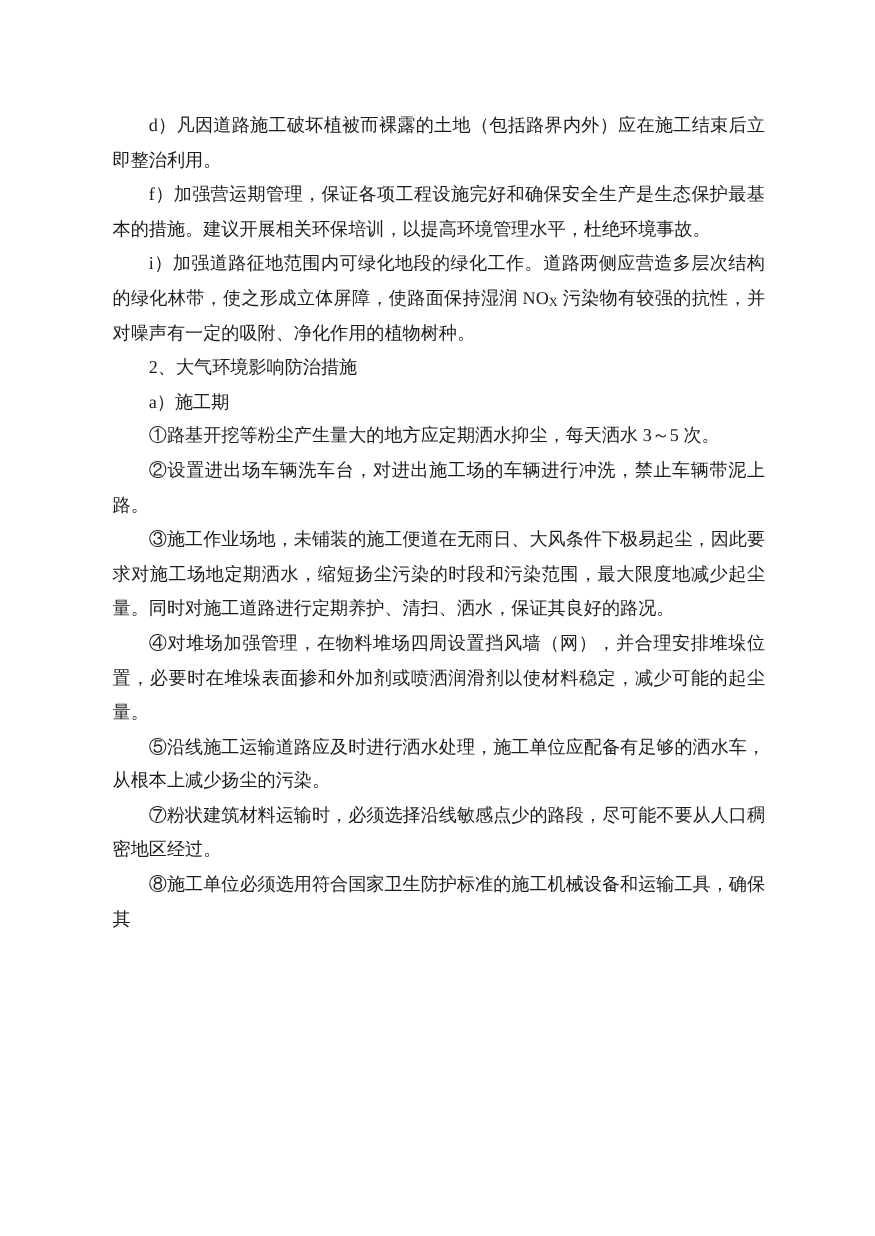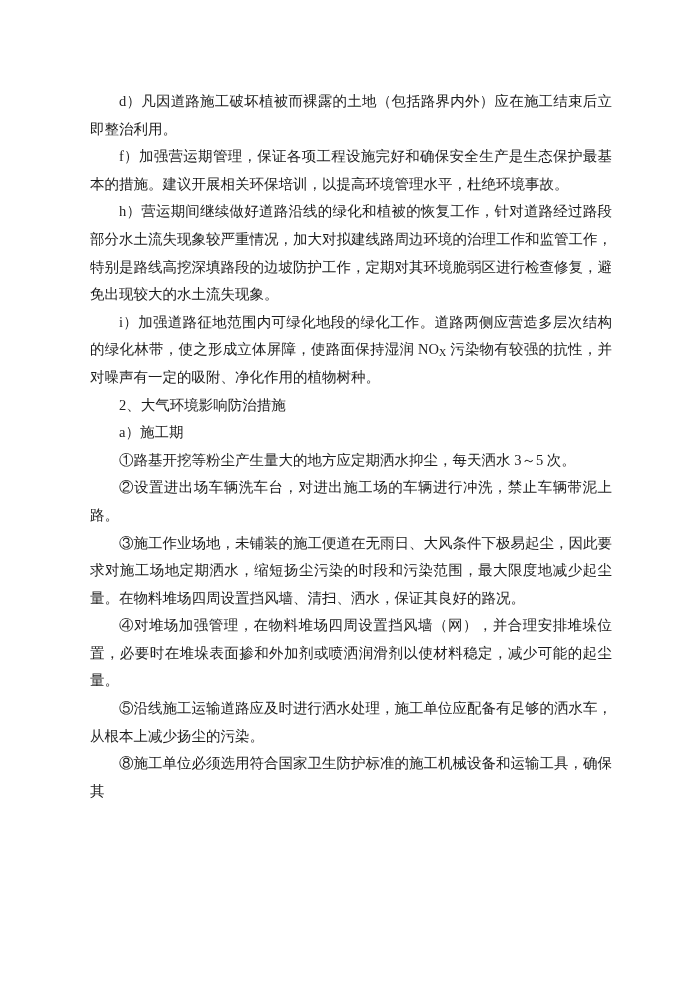--- a/index.html
+++ b/index.html
@@ -40,36 +40,36 @@
 <body>
 
 <div class="page">
   <div class="doc-body">
 
     <p class="para">d）凡因道路施工破坏植被而裸露的土地（包括路界内外）应在施工结束后立即整治利用。</p>
 
 
     <p class="para">f）加强营运期管理，保证各项工程设施完好和确保安全生产是生态保护最基本的措施。建议开展相关环保培训，以提高环境管理水平，杜绝环境事故。</p>
 
-    <p class="para">h）营运期间继续做好道路沿线的绿化和植被的恢复工作，针对道路经过路段部分水土流失现象较严重情况，加大对拟建线路周边环境的治理工作和监管工作，特别是路线高挖深填路段的边坡防护工作，定期对其环境脆弱区进行检查修复，避免出现较大的水土流失现象。</p>
 
     <p class="para"><span>i）加强道路征地范围内可绿化地段的绿化工作。道路两侧应营造多层次结构的绿化林带，使之形成立体屏障，使路面保持湿润 </span><span>NO</span><sub>X</sub><span> 污染物有较强的抗性，并对噪声有一定的吸附、净化作用的植物树种。</span></p>
 
     <p class="para">2、大气环境影响防治措施</p>
 
     <p class="para">a）施工期</p>
 
     <p class="para">①路基开挖等粉尘产生量大的地方应定期洒水抑尘，每天洒水 3～5 次。</p>
 
     <p class="para">②设置进出场车辆洗车台，对进出施工场的车辆进行冲洗，禁止车辆带泥上路。</p>
 
-    <p class="para">③施工作业场地，未铺装的施工便道在无雨日、大风条件下极易起尘，因此要求对施工场地定期洒水，缩短扬尘污染的时段和污染范围，最大限度地减少起尘量。在物料堆场四周设置挡风墙、清扫、洒水，保证其良好的路况。</p>
+    <p class="para">③施工作业场地，未铺装的施工便道在无雨日、大风条件下极易起尘，因此要求对施工场地定期洒水，缩短扬尘污染的时段和污染范围，最大限度地减少起尘量。同时对施工道路进行定期养护、清扫、洒水，保证其良好的路况。</p>
 
     <p class="para">④对堆场加强管理，在物料堆场四周设置挡风墙（网），并合理安排堆垛位置，必要时在堆垛表面掺和外加剂或喷洒润滑剂以使材料稳定，减少可能的起尘量。</p>
 
     <p class="para">⑤沿线施工运输道路应及时进行洒水处理，施工单位应配备有足够的洒水车，从根本上减少扬尘的污染。</p>
 
 
+    <p class="para">⑦粉状建筑材料运输时，必须选择沿线敏感点少的路段，尽可能不要从人口稠密地区经过。</p>
 
     <p class="para">⑧施工单位必须选用符合国家卫生防护标准的施工机械设备和运输工具，确保其</p>
 
   </div>
 </div>
 
 </body></html>

